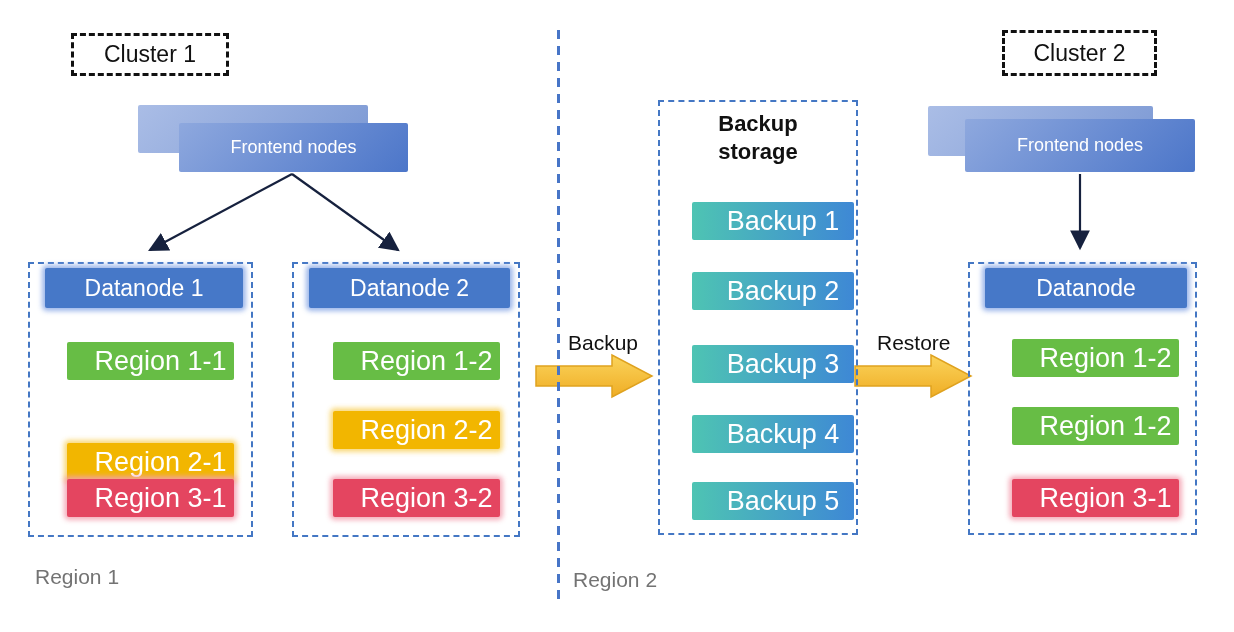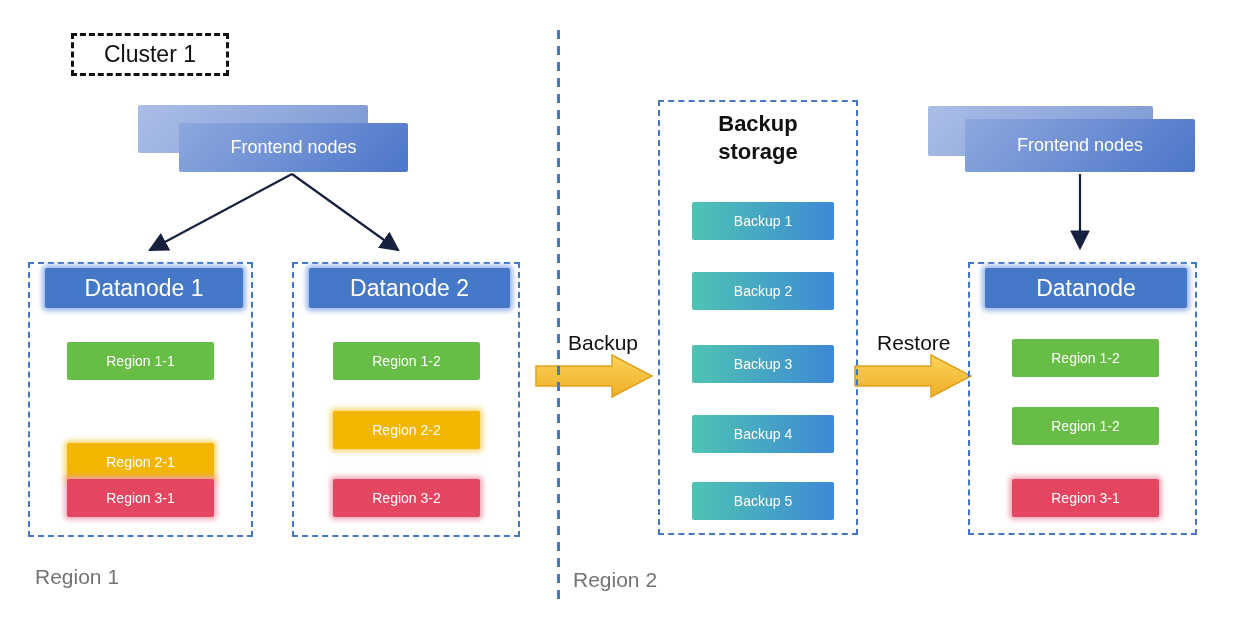--- a/index.html
+++ b/index.html
@@ -34,21 +34,21 @@
   .node-header{
     position:absolute;left:15px;right:8px;top:4px;height:40px;
     background:#4678c8;border-radius:2px;
     box-shadow:0 0 5px 3px rgba(140,170,230,0.85);
     display:flex;align-items:center;justify-content:center;
     color:#fff;font-size:23px;
   }
   .chip{
     position:absolute;height:38px;border-radius:2px;
     display:flex;align-items:center;justify-content:center;
-    color:#fff;font-size:14px;
+    color:#fff;font-size:27px;padding-left:20px;
   }
   .chip.green{background:#67bd45;}
   .chip.yellow{background:#f2b600;box-shadow:0 0 5px 3px rgba(248,213,110,0.9);}
   .chip.red{background:#e44560;box-shadow:0 0 5px 3px rgba(243,160,175,0.85);}
   .chip.backup{background:linear-gradient(90deg,#4ec4b3 0%,#3e88d5 100%);}
   .storage-title{
     position:absolute;top:8px;left:0;right:0;text-align:center;
     font-size:22px;line-height:1.25;color:#111;font-weight:bold;
   }
   .flow-label{font-size:21px;color:#111;white-space:nowrap;}
@@ -73,20 +73,23 @@
     <line x1="292" y1="174" x2="398" y2="250" stroke="#16213e" stroke-width="2.2" marker-end="url(#arrowhead)"></line>
     <line x1="1080" y1="174" x2="1080" y2="248" stroke="#16213e" stroke-width="2.2" marker-end="url(#arrowhead)"></line>
     <polygon points="536,366 612,366 612,355 652,376 612,397 612,386 536,386" fill="url(#goldGrad)" stroke="#dfa21f" stroke-width="1.5"></polygon>
     <polygon points="855,366 931,366 931,355 971,376 931,397 931,386 855,386" fill="url(#goldGrad)" stroke="#dfa21f" stroke-width="1.5"></polygon>
   </svg>
 
   <div class="abs divider"></div>
 
   <div class="abs cluster-box" style="left:25px;top:33px;width:158px;height:43px;margin-left:46px;">
     <span>Cluster 1</span>
+  </div>
+  <div class="abs cluster-box" style="left:1002px;top:30px;width:155px;height:46px;">
+    <span>Cluster 2</span>
   </div>
 
   <div class="abs fe-back" style="left:138px;top:105px;width:230px;height:48px;"></div>
   <div class="abs fe-front" style="left:179px;top:123px;width:229px;height:49px;">
     <span>Frontend nodes</span>
   </div>
 
   <div class="abs fe-back" style="left:928px;top:106px;width:225px;height:50px;"></div>
   <div class="abs fe-front" style="left:965px;top:119px;width:230px;height:53px;">
     <span>Frontend nodes</span>

